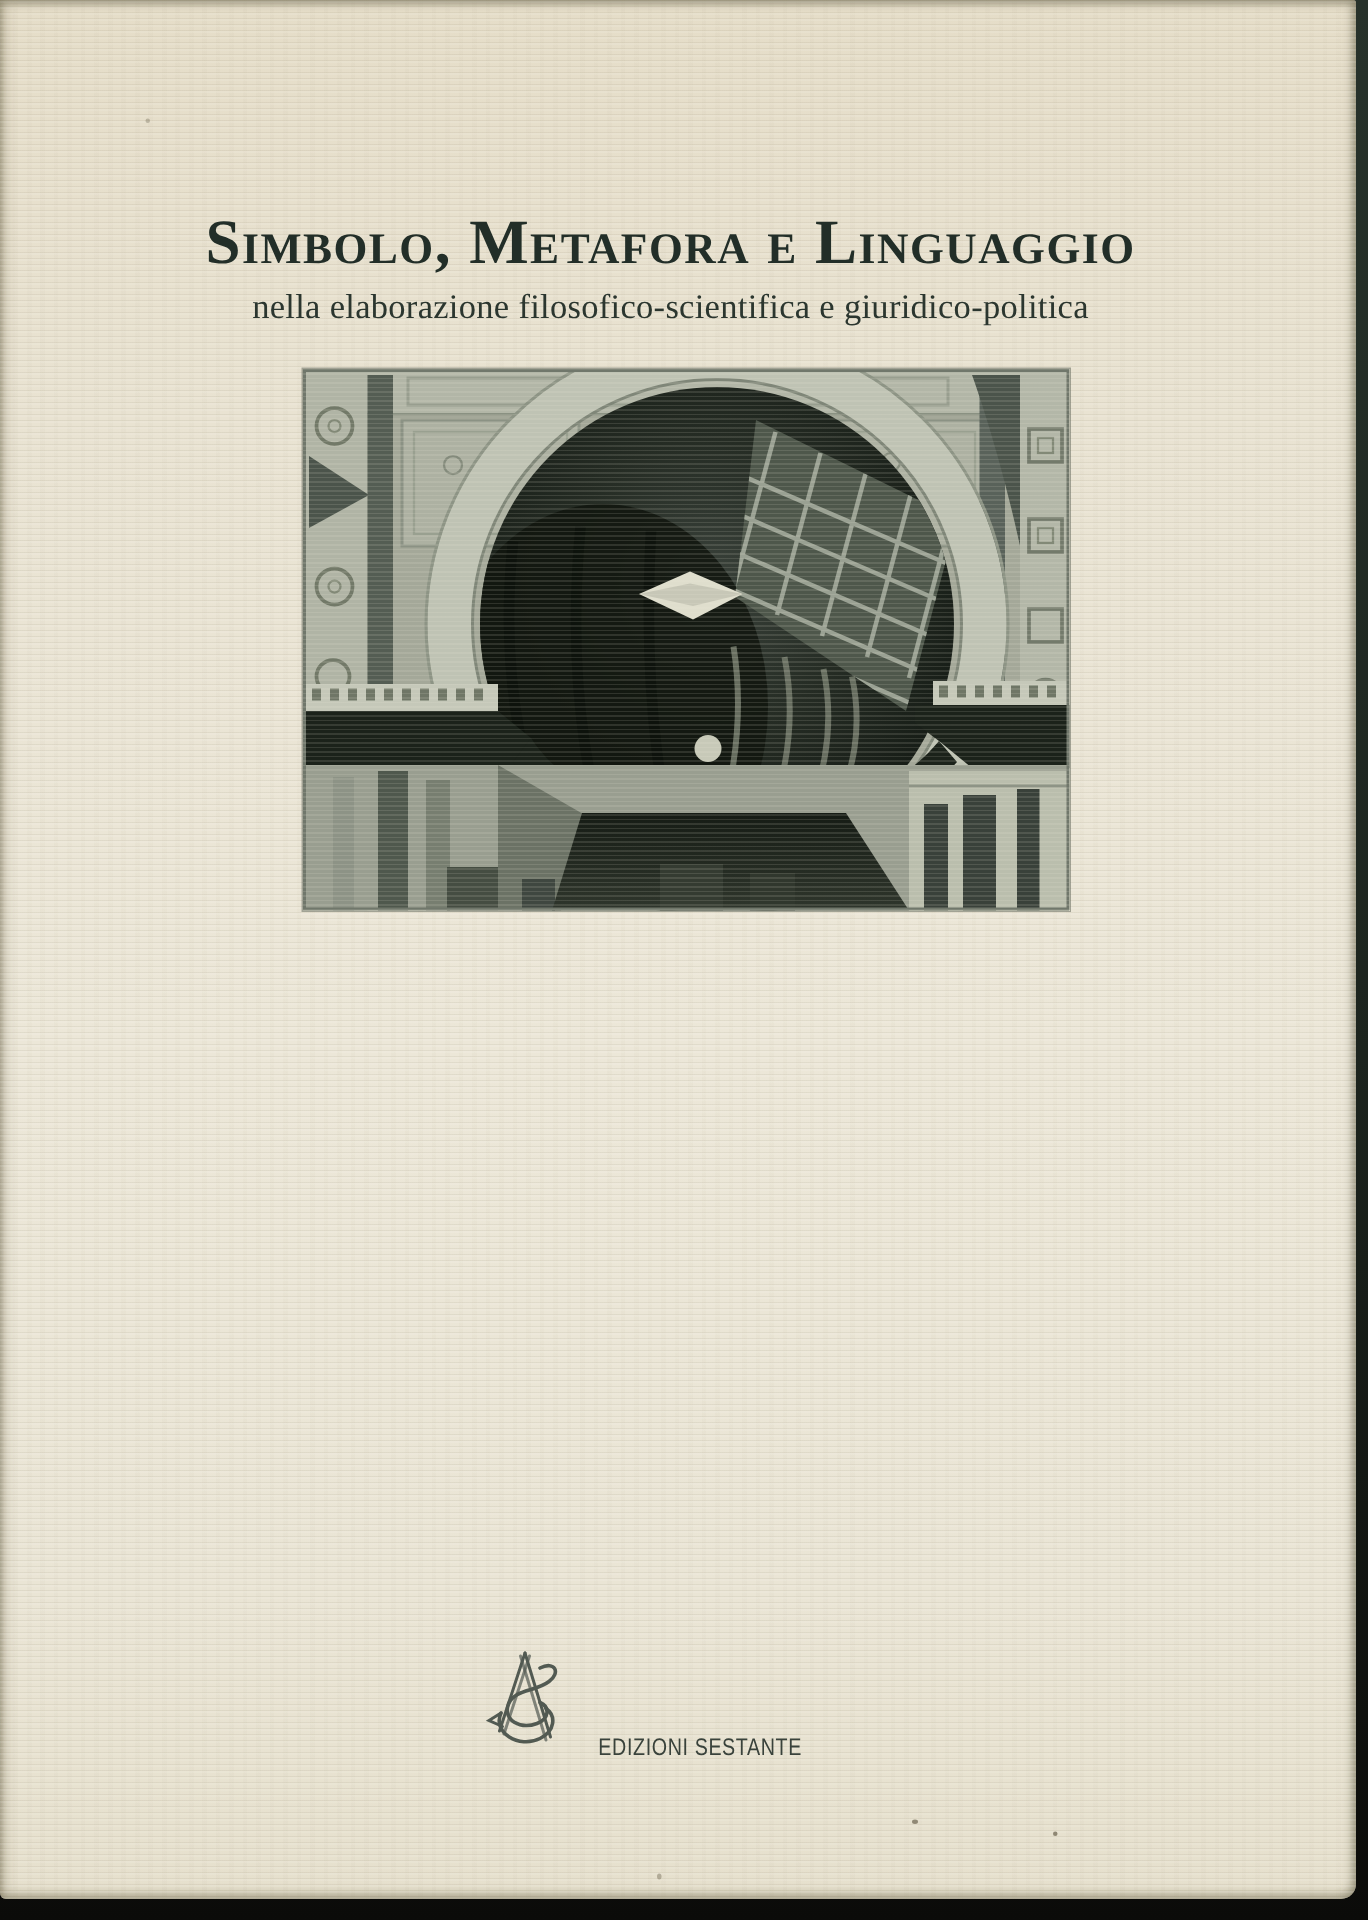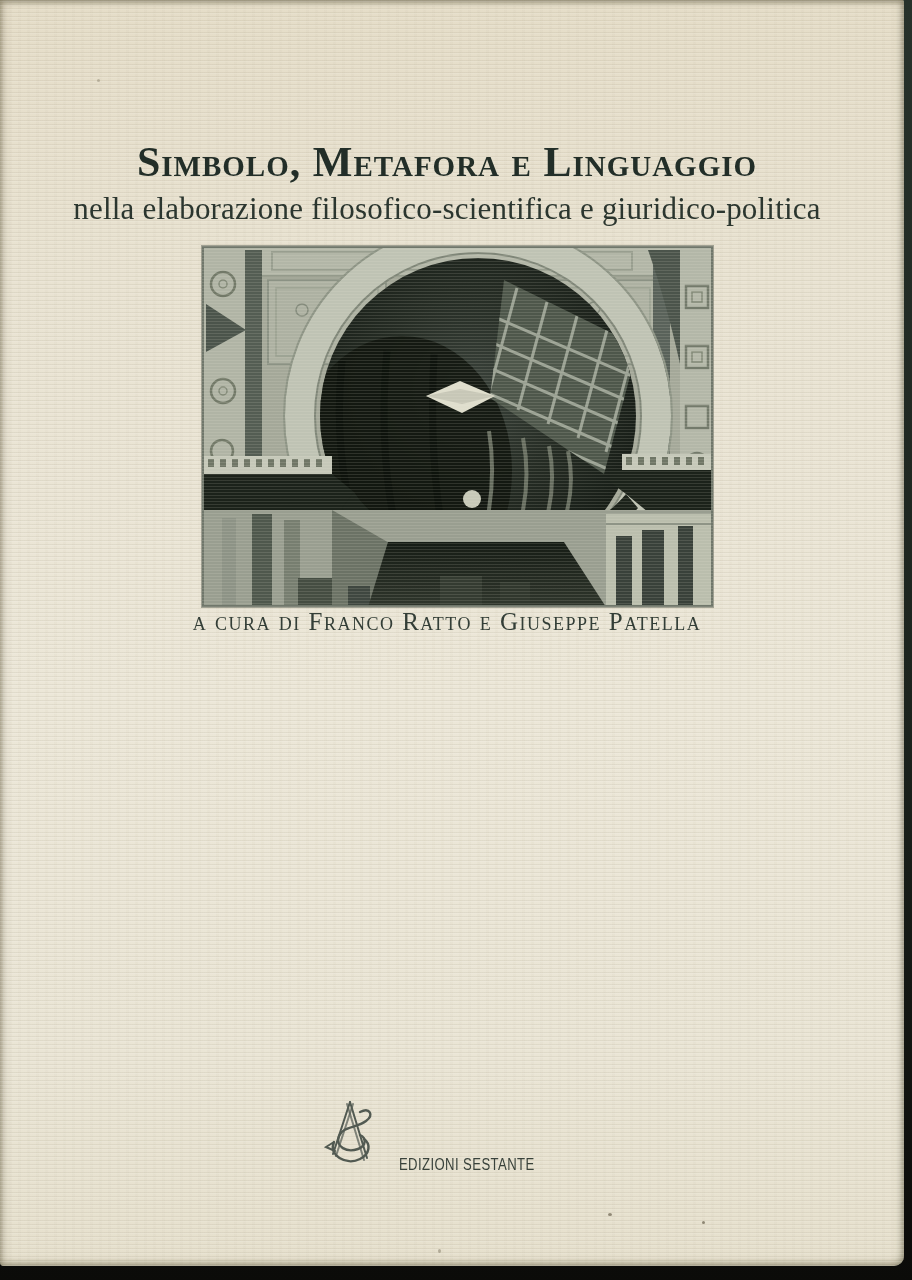--- a/index.html
+++ b/index.html
@@ -31,21 +31,21 @@
   }
   .cover-inner{position:absolute;inset:0;z-index:1;}
   .speck{position:absolute;border-radius:50%;background:rgba(72,64,44,.55);}
 
   .title-block{position:absolute;left:0;right:10px;top:140px;text-align:center;}
   .book-title{
     font-size:42px;font-weight:700;font-variant:small-caps;
     color:#222e28;letter-spacing:1px;line-height:1.05;margin:0;
   }
   .book-subtitle{
-    font-size:31px;font-weight:400;color:#2b362f;letter-spacing:.2px;
+    font-size:23px;font-weight:400;color:#2b362f;letter-spacing:.2px;
     margin:8px 0 16px 0;line-height:1.1;
   }
   .editors{
     position:absolute;left:0;right:10px;top:608px;text-align:center;
     font-variant:small-caps;font-size:25px;color:#333e37;letter-spacing:1.5px;
   }
 
   
   .figure{
     position:absolute;left:202px;top:246px;width:511px;height:361px;
@@ -211,21 +211,20 @@
           <rect x="404" y="268" width="107" height="93" fill="#babead"></rect>
           <line x1="404" y1="278" x2="511" y2="278" stroke="#8e9486" stroke-width="2"></line>
           <rect x="414" y="290" width="16" height="71" fill="#39413a"></rect>
           <rect x="440" y="284" width="22" height="77" fill="#39413a"></rect>
           <rect x="476" y="280" width="15" height="81" fill="#39413a"></rect>
 
           <rect x="1" y="1" width="509" height="359" fill="none" stroke="#70776b" stroke-width="2"></rect>
         </svg>
       </div>
 
-      <div class="editors">a cura di Franco Ratto e Giuseppe Patella</div>
 
       <div class="publisher">
         <svg class="logo" width="60" height="72" viewBox="0 0 60 72" fill="none" stroke="#525a52" stroke-width="2" stroke-linecap="round">
 
           <path d="M30,4 L13,56"></path>
           <path d="M33,6 L16,58" opacity=".7"></path>
           <path d="M30,4 L47,60"></path>
           <path d="M27,6 L44,62" opacity=".7"></path>
 
           <path d="M40,14 C50,9 54,17 46,23 C37,30 23,28 19,38 C15,49 27,55 38,51 C46,48 47,40 40,37" stroke-width="2.4"></path>

